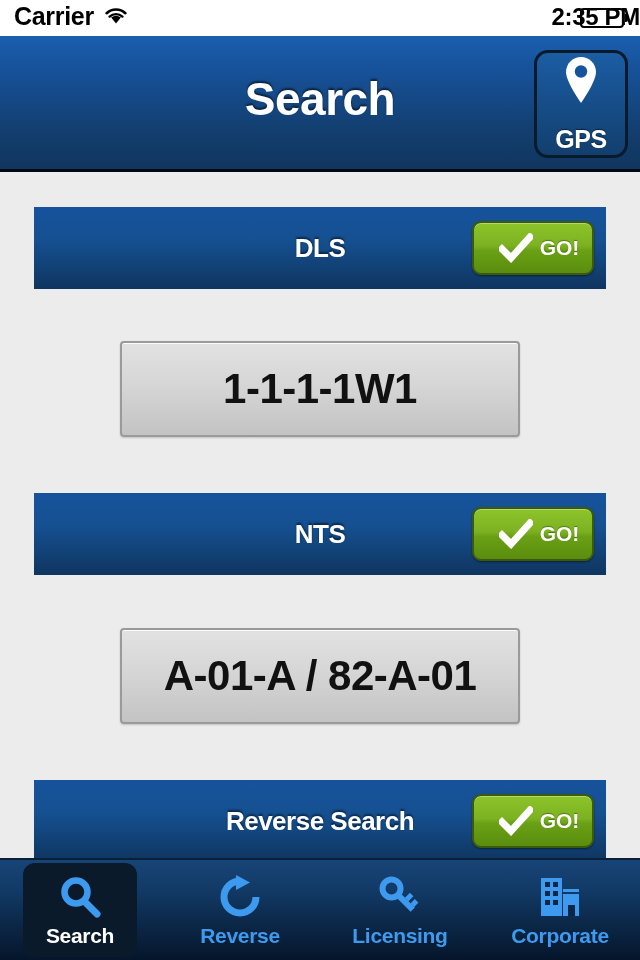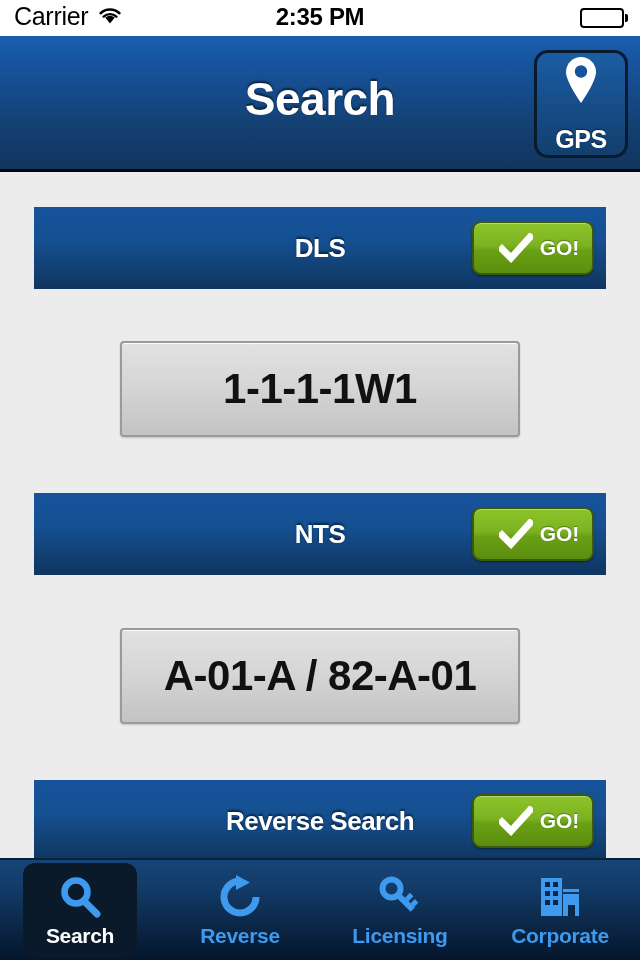--- a/index.html
+++ b/index.html
@@ -9,24 +9,24 @@
     background:#ececec;
     overflow:hidden;
   }
   #app { position:relative; width:640px; height:960px; background:#ececec; }
 
   
   .statusbar {
     position:absolute; top:0; left:0; width:640px; height:36px;
     background:#ffffff; color:#000;
   }
-  .sb-left { position:absolute; left:14px; top:2px; display:flex; align-items:center; gap:9px; }
+  .sb-left { position:absolute; left:14px; top:2px; display:flex; align-items:center; gap:9px;font-weight:bold; }
   .sb-carrier { font-size:25px; letter-spacing:-0.3px; }
   .sb-time {
-    position:absolute; left:0; top:3px; width:640px; text-align:center;
+    position:absolute; left:0; top:3px; width:640px; text-align:right;
     font-size:24px; font-weight:bold; letter-spacing:-0.3px;
   }
   .sb-right { position:absolute; right:12px; top:8px; display:flex; align-items:center; }
   .batt { width:44px; height:20px; border:2.5px solid #000; border-radius:4px; padding:2px; }
   .batt-fill { width:100%; height:100%; background:#000; border-radius:1px; }
   .batt-cap { width:3px; height:8px; background:#000; margin-left:1.5px; border-radius:0 2px 2px 0; }
 
   
   .navbar {
     position:absolute; top:36px; left:0; width:640px; height:136px;

